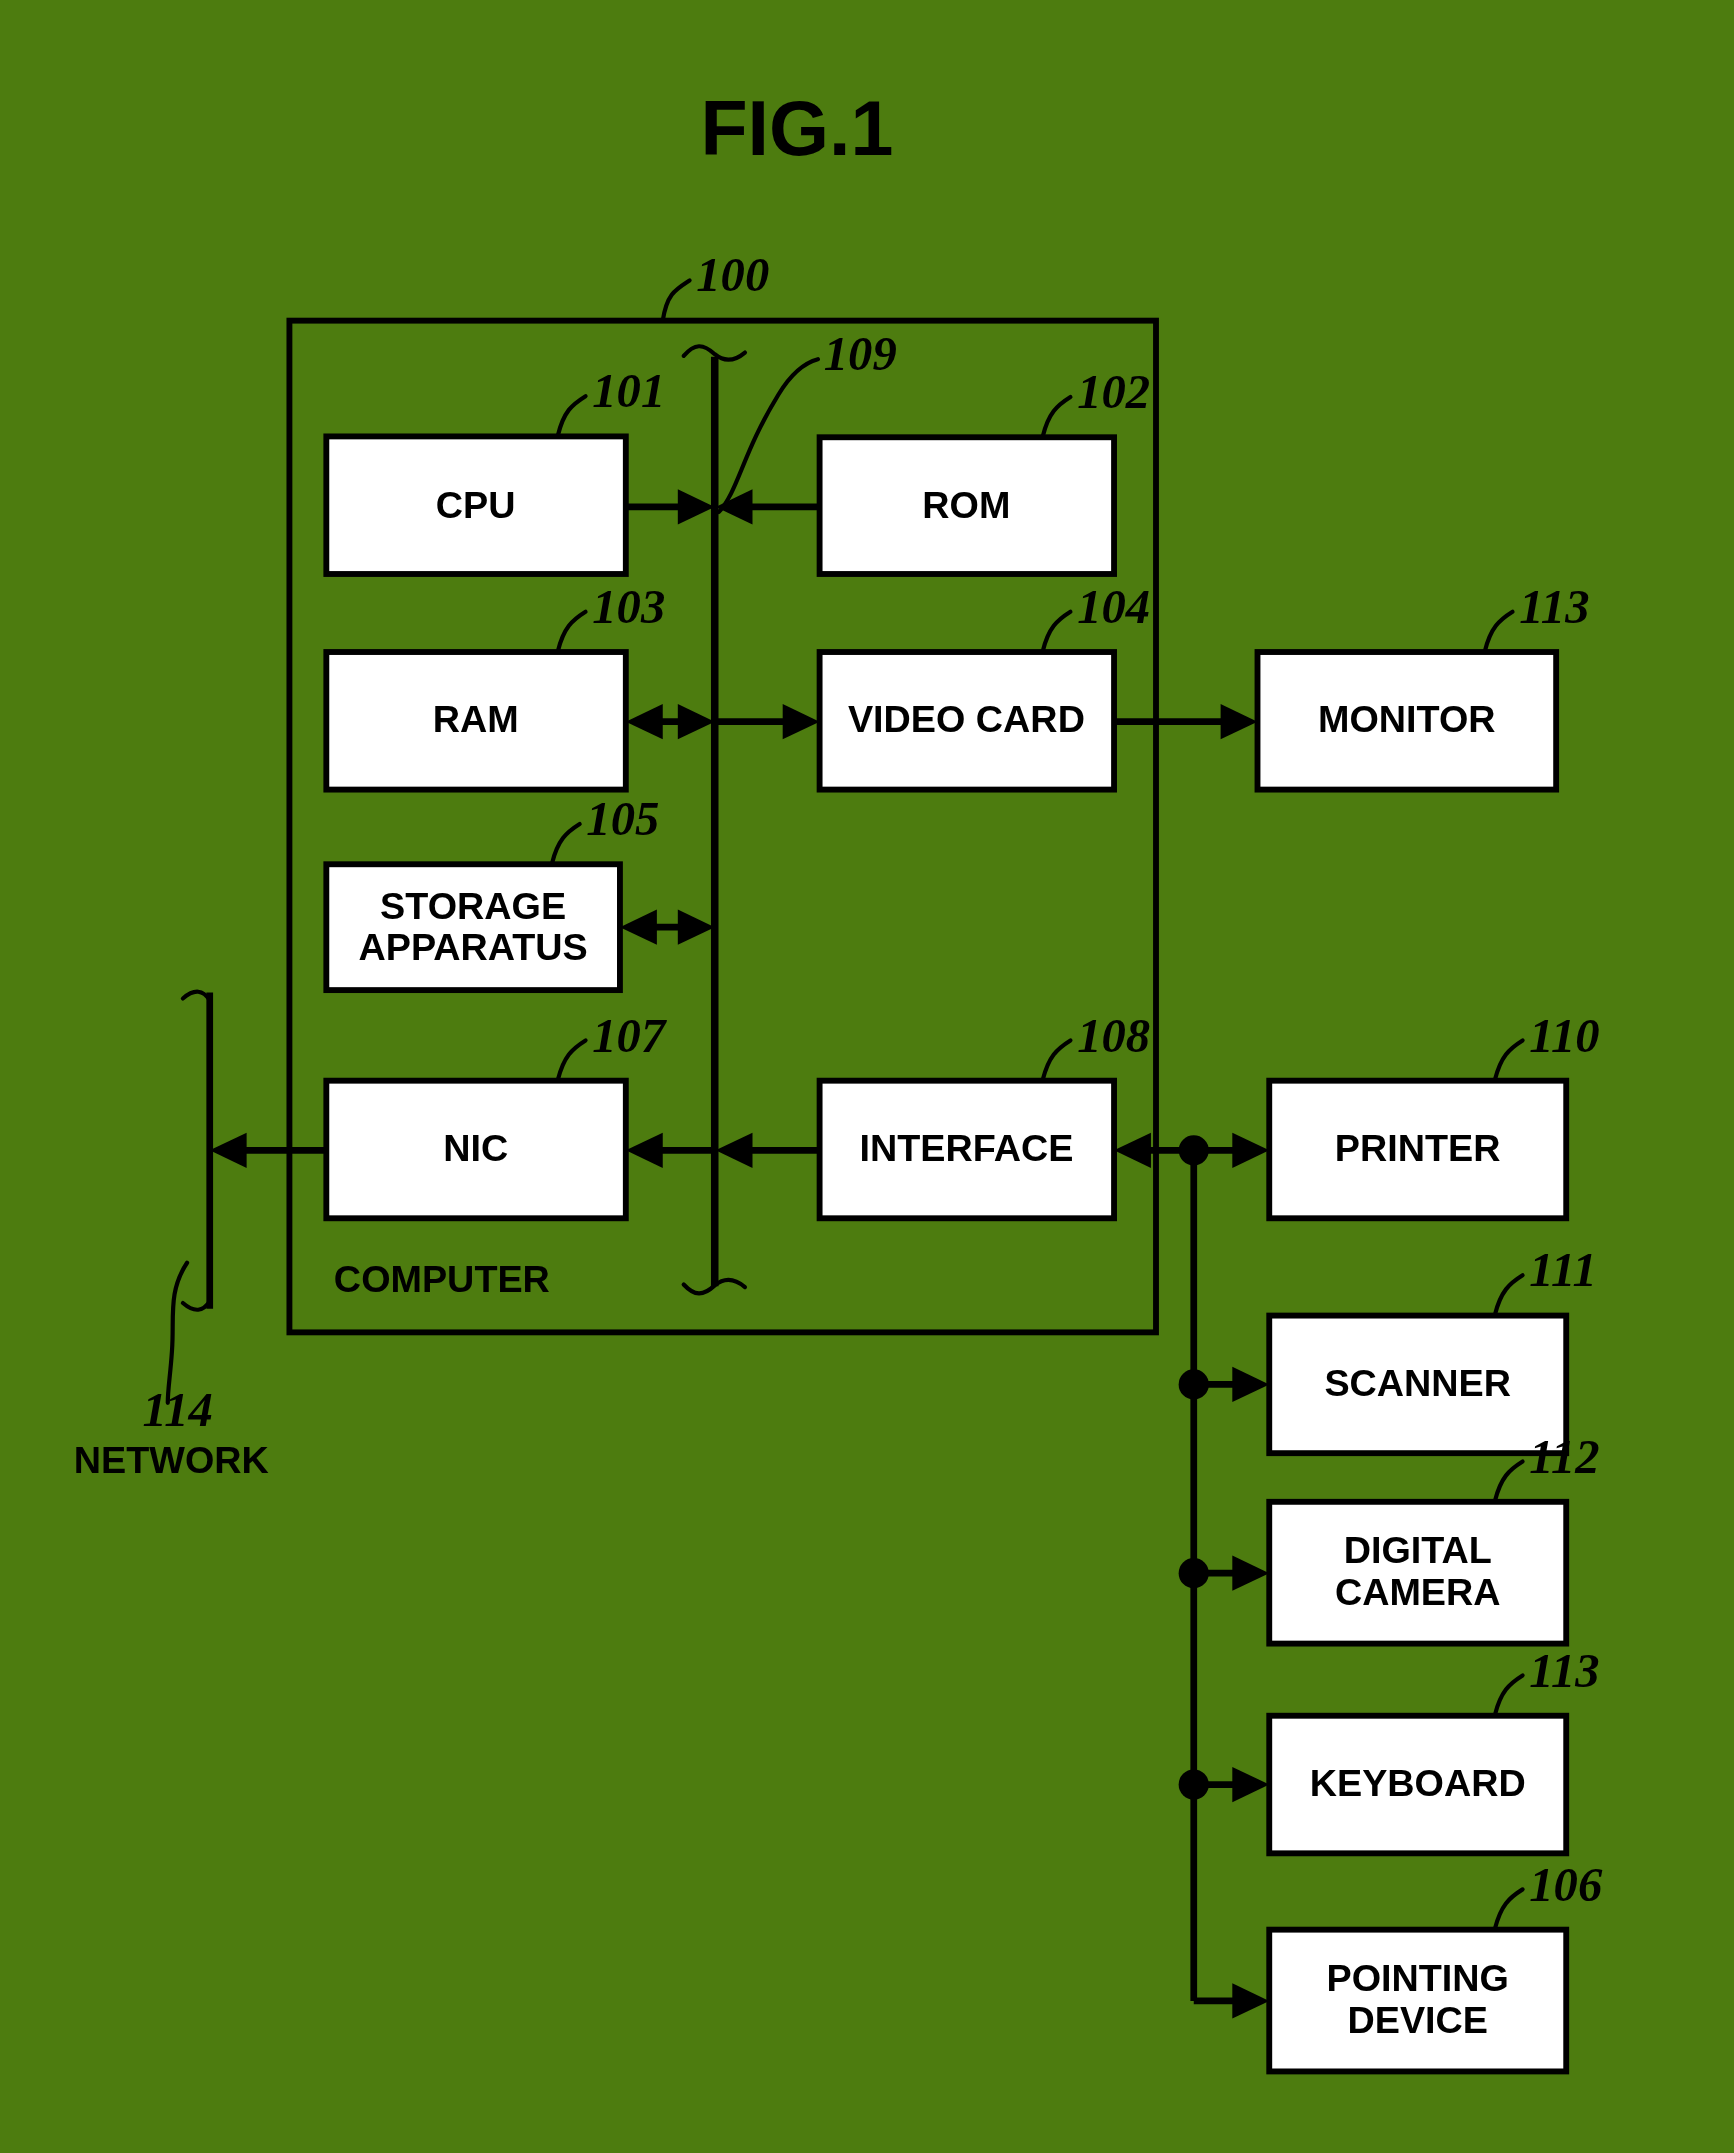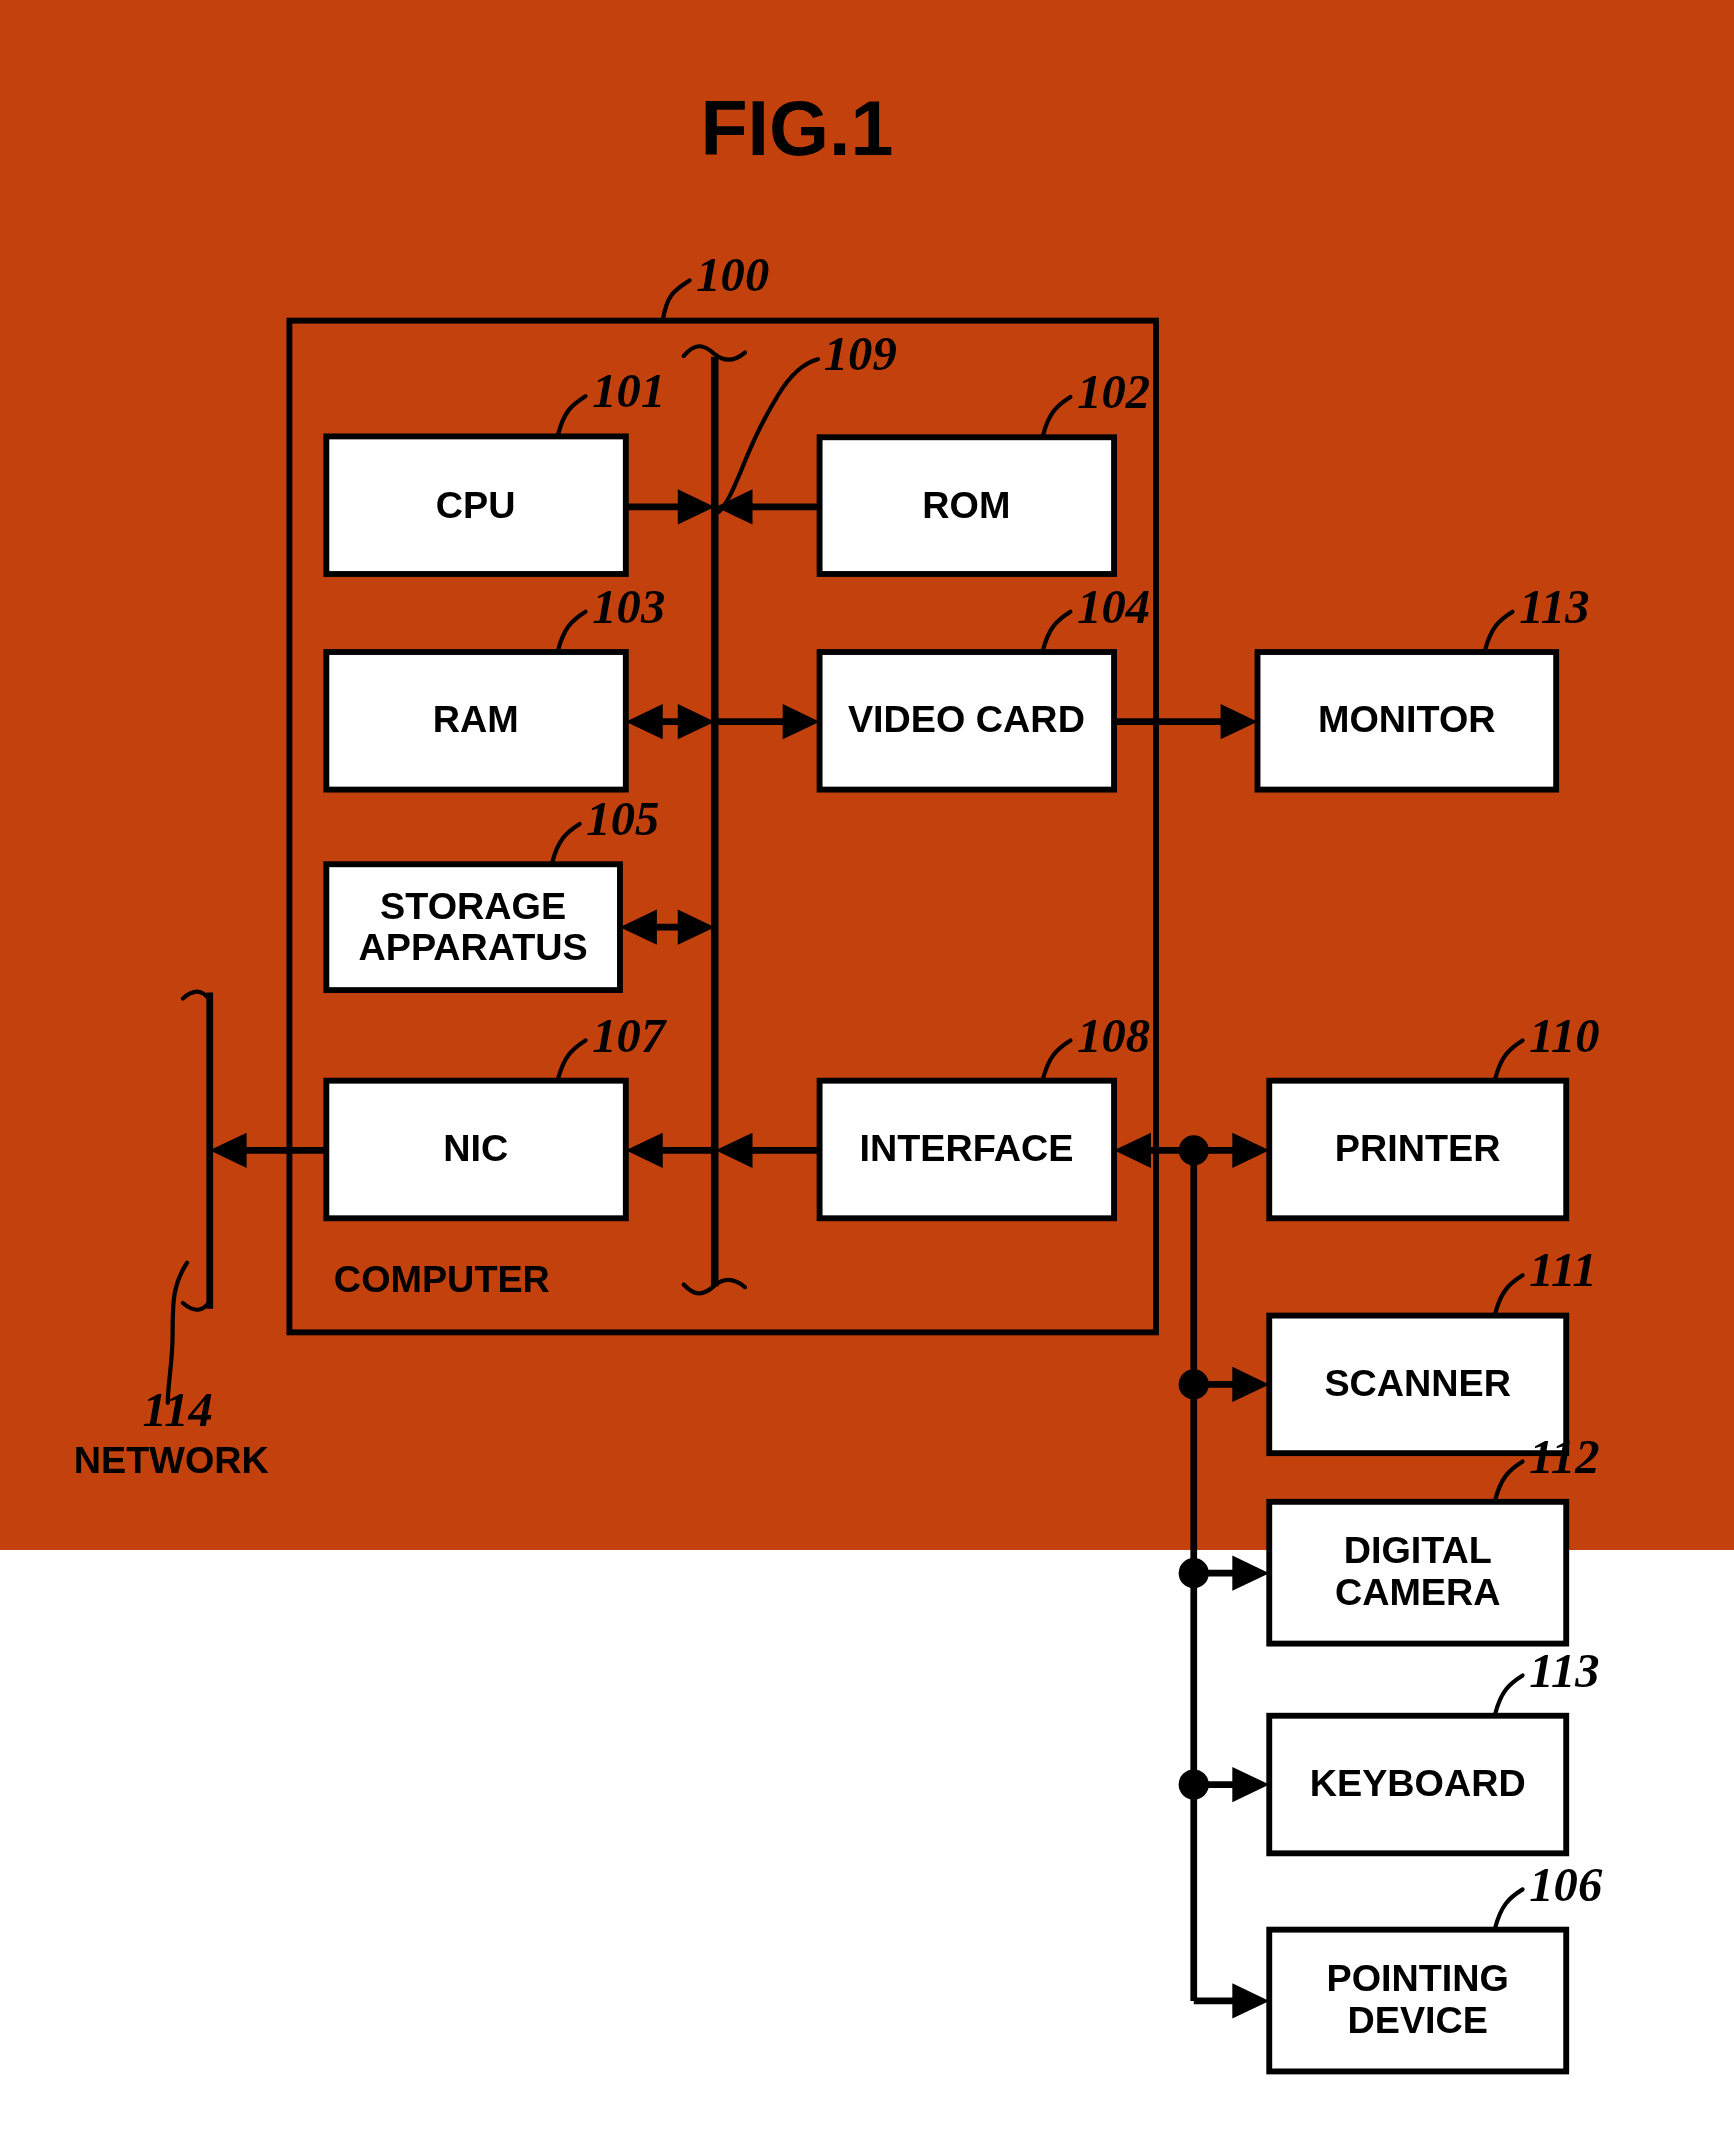--- a/index.html
+++ b/index.html
@@ -9,22 +9,22 @@
   }
   body {
     width: 1734px;
     height: 2153px;
     font-family: "Liberation Sans", sans-serif;
     overflow: hidden;
   }
   #figure-root {
     position: relative;
     width: 1734px;
-    height: 1550px;
-    background: #c2410c;
+    height: 2153px;
+    background: #4d7c0f;
   }
   svg#diagram {
     display: block;
     width: 1734px;
     height: 2153px;
   }
   .box-rect {
     fill: #ffffff;
     stroke: #000000;
     stroke-width: 7;

